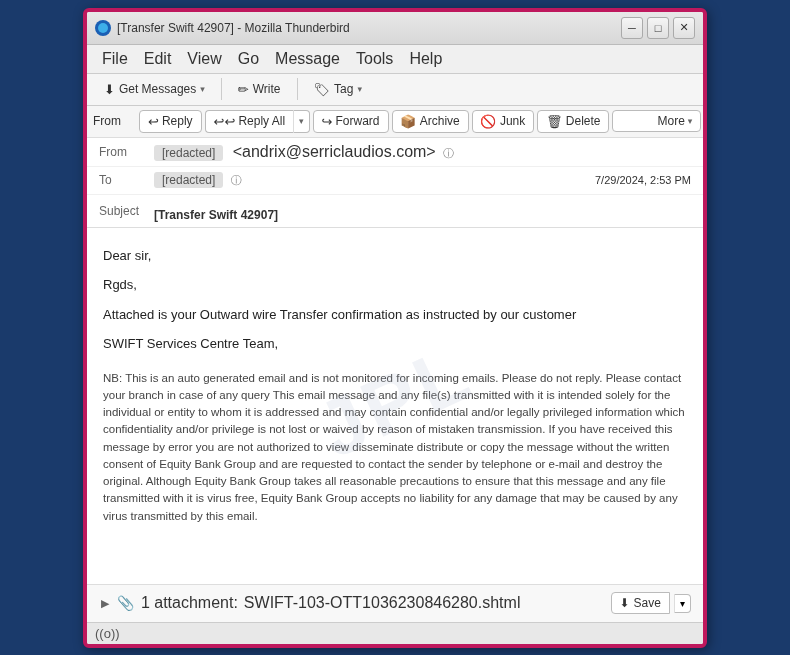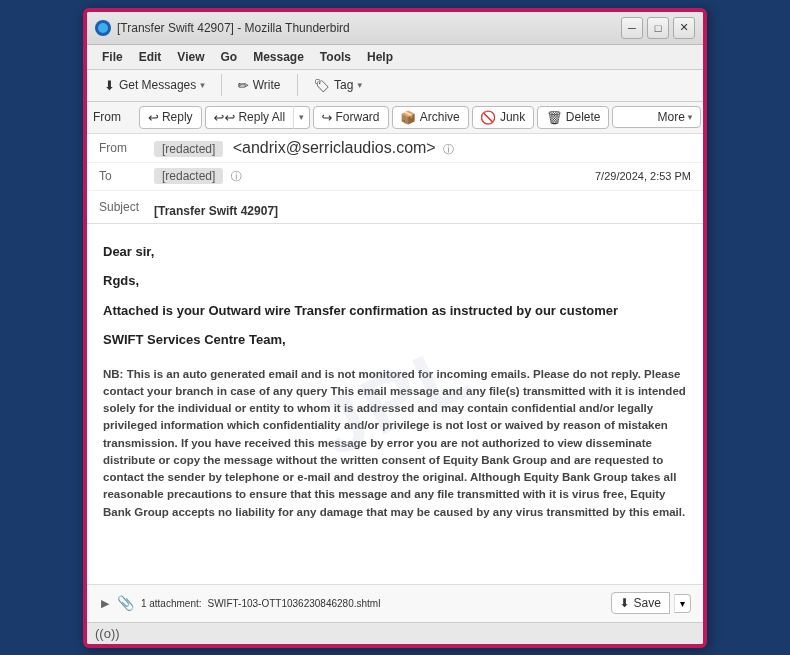--- a/index.html
+++ b/index.html
@@ -81,25 +81,24 @@
     
     .menu-bar {
       background: #f0f0f0;
       padding: 3px 8px;
       display: flex;
       gap: 2px;
       border-bottom: 1px solid #ccc;
     }
     .menu-item {
       padding: 2px 7px;
-      font-size: 12px;
+      font-size: 16px;
       color: #333;
       cursor: pointer;
       border-radius: 3px;
-      font-weight: bold;
     }
 
     
     .toolbar {
       background: #f5f5f5;
       padding: 4px 8px;
       display: flex;
       align-items: center;
       gap: 4px;
       border-bottom: 1px solid #ccc;
@@ -247,21 +246,21 @@
       padding: 18px 16px;
       flex: 1;
       overflow-y: auto;
       position: relative;
     }
     .email-body-text {
       font-size: 13px;
       color: #222;
       line-height: 1.5;
     }
-    .email-body-text p { margin-bottom: 10px; font-weight: bold; }
+    .email-body-text p { margin-bottom: 10px; }
     .watermark {
       position: absolute;
       top: 50%;
       left: 50%;
       transform: translate(-50%, -55%) rotate(-25deg);
       font-size: 80px;
       font-weight: bold;
       color: rgba(180, 190, 210, 0.18);
       pointer-events: none;
       white-space: nowrap;
@@ -296,21 +295,21 @@
       cursor: pointer;
       border: none;
       background: none;
       padding: 2px;
     }
     .attachment-icon {
       font-size: 14px;
       color: #555;
     }
     .attachment-text {
-      font-size: 10px;
+      font-size: 16px;
       color: #333;
     }
     .attachment-right {
       display: flex;
       align-items: center;
       gap: 4px;
     }
     .save-btn {
       display: flex;
       align-items: center;

